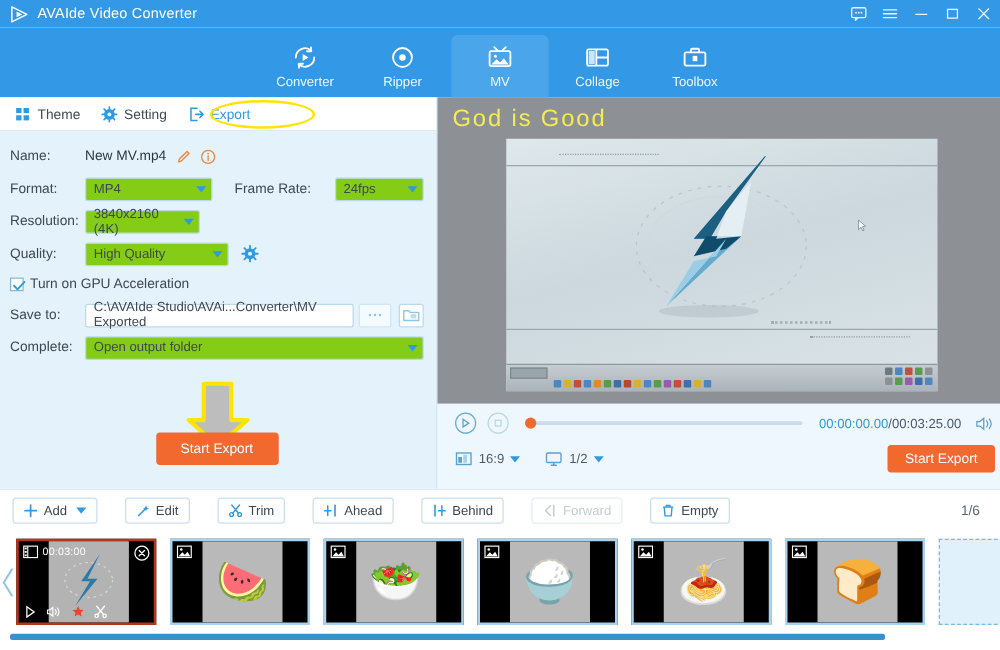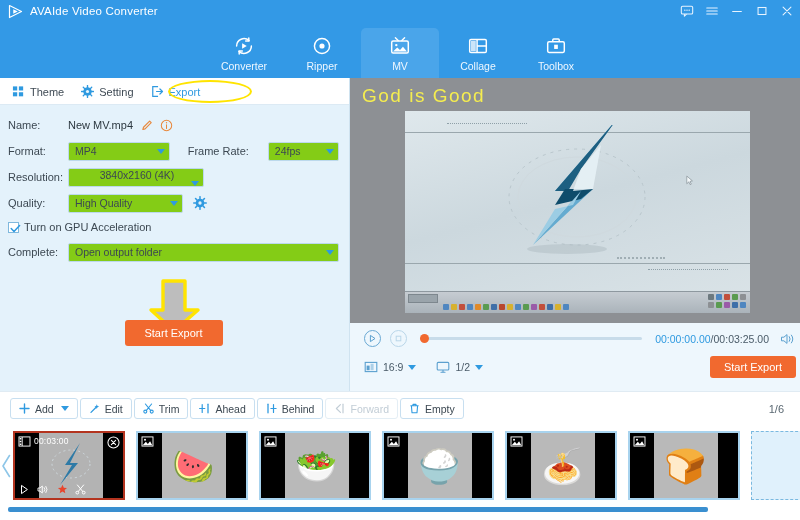--- a/index.html
+++ b/index.html
@@ -67,21 +67,21 @@
 
   .sel {
     height: 19px; background: #84cc16; border: 1px solid #bcd9ec; border-radius: 2px;
     display: flex; align-items: center; padding: 0 4px 0 6px; font-size: 10.5px;
     color: #3c4852; cursor: pointer; position: relative;
   }
   .sel .caret { margin-left: auto; width: 0; height: 0; border-left: 4px solid transparent;
     border-right: 4px solid transparent; border-top: 5px solid #2f9ae0; }
   .sel-format { width: 115px; }
   .sel-rate { width: 80px; }
-  .sel-res { width: 136px; flex-direction: column; }
+  .sel-res { width: 92px; }
   .sel-qual { width: 115px; }
   .sel-complete { width: 280px; }
   .sel-save { width: 230px; background:#fff; border:1px solid #bcd9ec; }
   .rate-label { font-size: 11px; color: #3c4852; margin-left: 18px; width: 92px; }
 
   .gear { width: 14px; height: 14px; margin-left: 10px; display:block; cursor:pointer; }
 
   .chk-row { display: flex; align-items: center; height: 20px; margin: 2px 0 3px 0; }
   .chkbox { width: 11px; height: 11px; border: 1px solid #7fb8dd; background: #fff;
      margin-right: 5px; position: relative; cursor: pointer; }
@@ -150,21 +150,21 @@
   .pitem .ptxt { font-size:10.5px; color:#4a5b68; }
   .pcaret { width:0;height:0;border-left:4px solid transparent;border-right:4px solid transparent;border-top:5px solid #2f9ae0; }
   .se2 {
     margin-left:auto; width:86px; height:22px; background:#f1692f; color:#fff; border:none;
     border-radius:3px; font-size:11px; cursor:pointer; font-family:"Liberation Sans", sans-serif;
   }
 
   
   .toolbar {
     height: 34px; background:#ffffff; border-top:1px solid #e0ebf3; display:flex; align-items:center;
-    padding: 0 10px; gap:2px; flex:0 0 34px; position:relative;
+    padding: 0 10px; gap:22px; flex:0 0 34px; position:relative;
   }
   .tbtn {
     height: 21px; border:1px solid #c8dff0; background:#fff; border-radius:3px; display:flex;
     align-items:center; gap:5px; padding: 0 8px; cursor:pointer; color:#3c4852; font-size:10.5px;
   }
   .tbtn.disabled { color:#c2cdd6; border-color:#e4eef5; cursor:default; }
   .tbtn svg { display:block; }
   .pgcount { margin-left:auto; font-size:11px; color:#5a6872; padding-right:6px; }
 
   
@@ -354,20 +354,37 @@
 
         <div class="chk-row">
           <div class="chkbox">
             <svg width="13" height="13" viewBox="0 0 13 13">
               <path d="M2.2 6.6l2.8 2.9 5.6-6" fill="none" stroke="#2f9ae0" stroke-width="1.5" stroke-linecap="round" stroke-linejoin="round"></path>
             </svg>
           </div>
           <span class="chk-lbl">Turn on GPU Acceleration</span>
         </div>
 
+        <div class="frow">
+          <span class="flabel">Save to:</span>
+          <div class="sel sel-save">
+            <span>C:\AVAIde Studio\AVAi...Converter\MV Exported</span>
+          </div>
+          <div class="dots-btn">
+            <span class="d"></span>
+            <span class="d"></span>
+            <span class="d"></span>
+          </div>
+          <div class="folder-btn">
+            <svg width="14" height="12" viewBox="0 0 14 12">
+              <path d="M1 2.6h4l1.1 1.3H13v6.5H1z" fill="none" stroke="#8fc4e3" stroke-width="1.1" stroke-linejoin="round"></path>
+              <rect x="6.6" y="5.3" width="4.4" height="3.4" fill="#bcdcee"></rect>
+            </svg>
+          </div>
+        </div>
 
         <div class="frow">
           <span class="flabel">Complete:</span>
           <div class="sel sel-complete">
             <span>Open output folder</span>
             <span class="caret"></span>
           </div>
         </div>
 
         <div class="export-zone">

